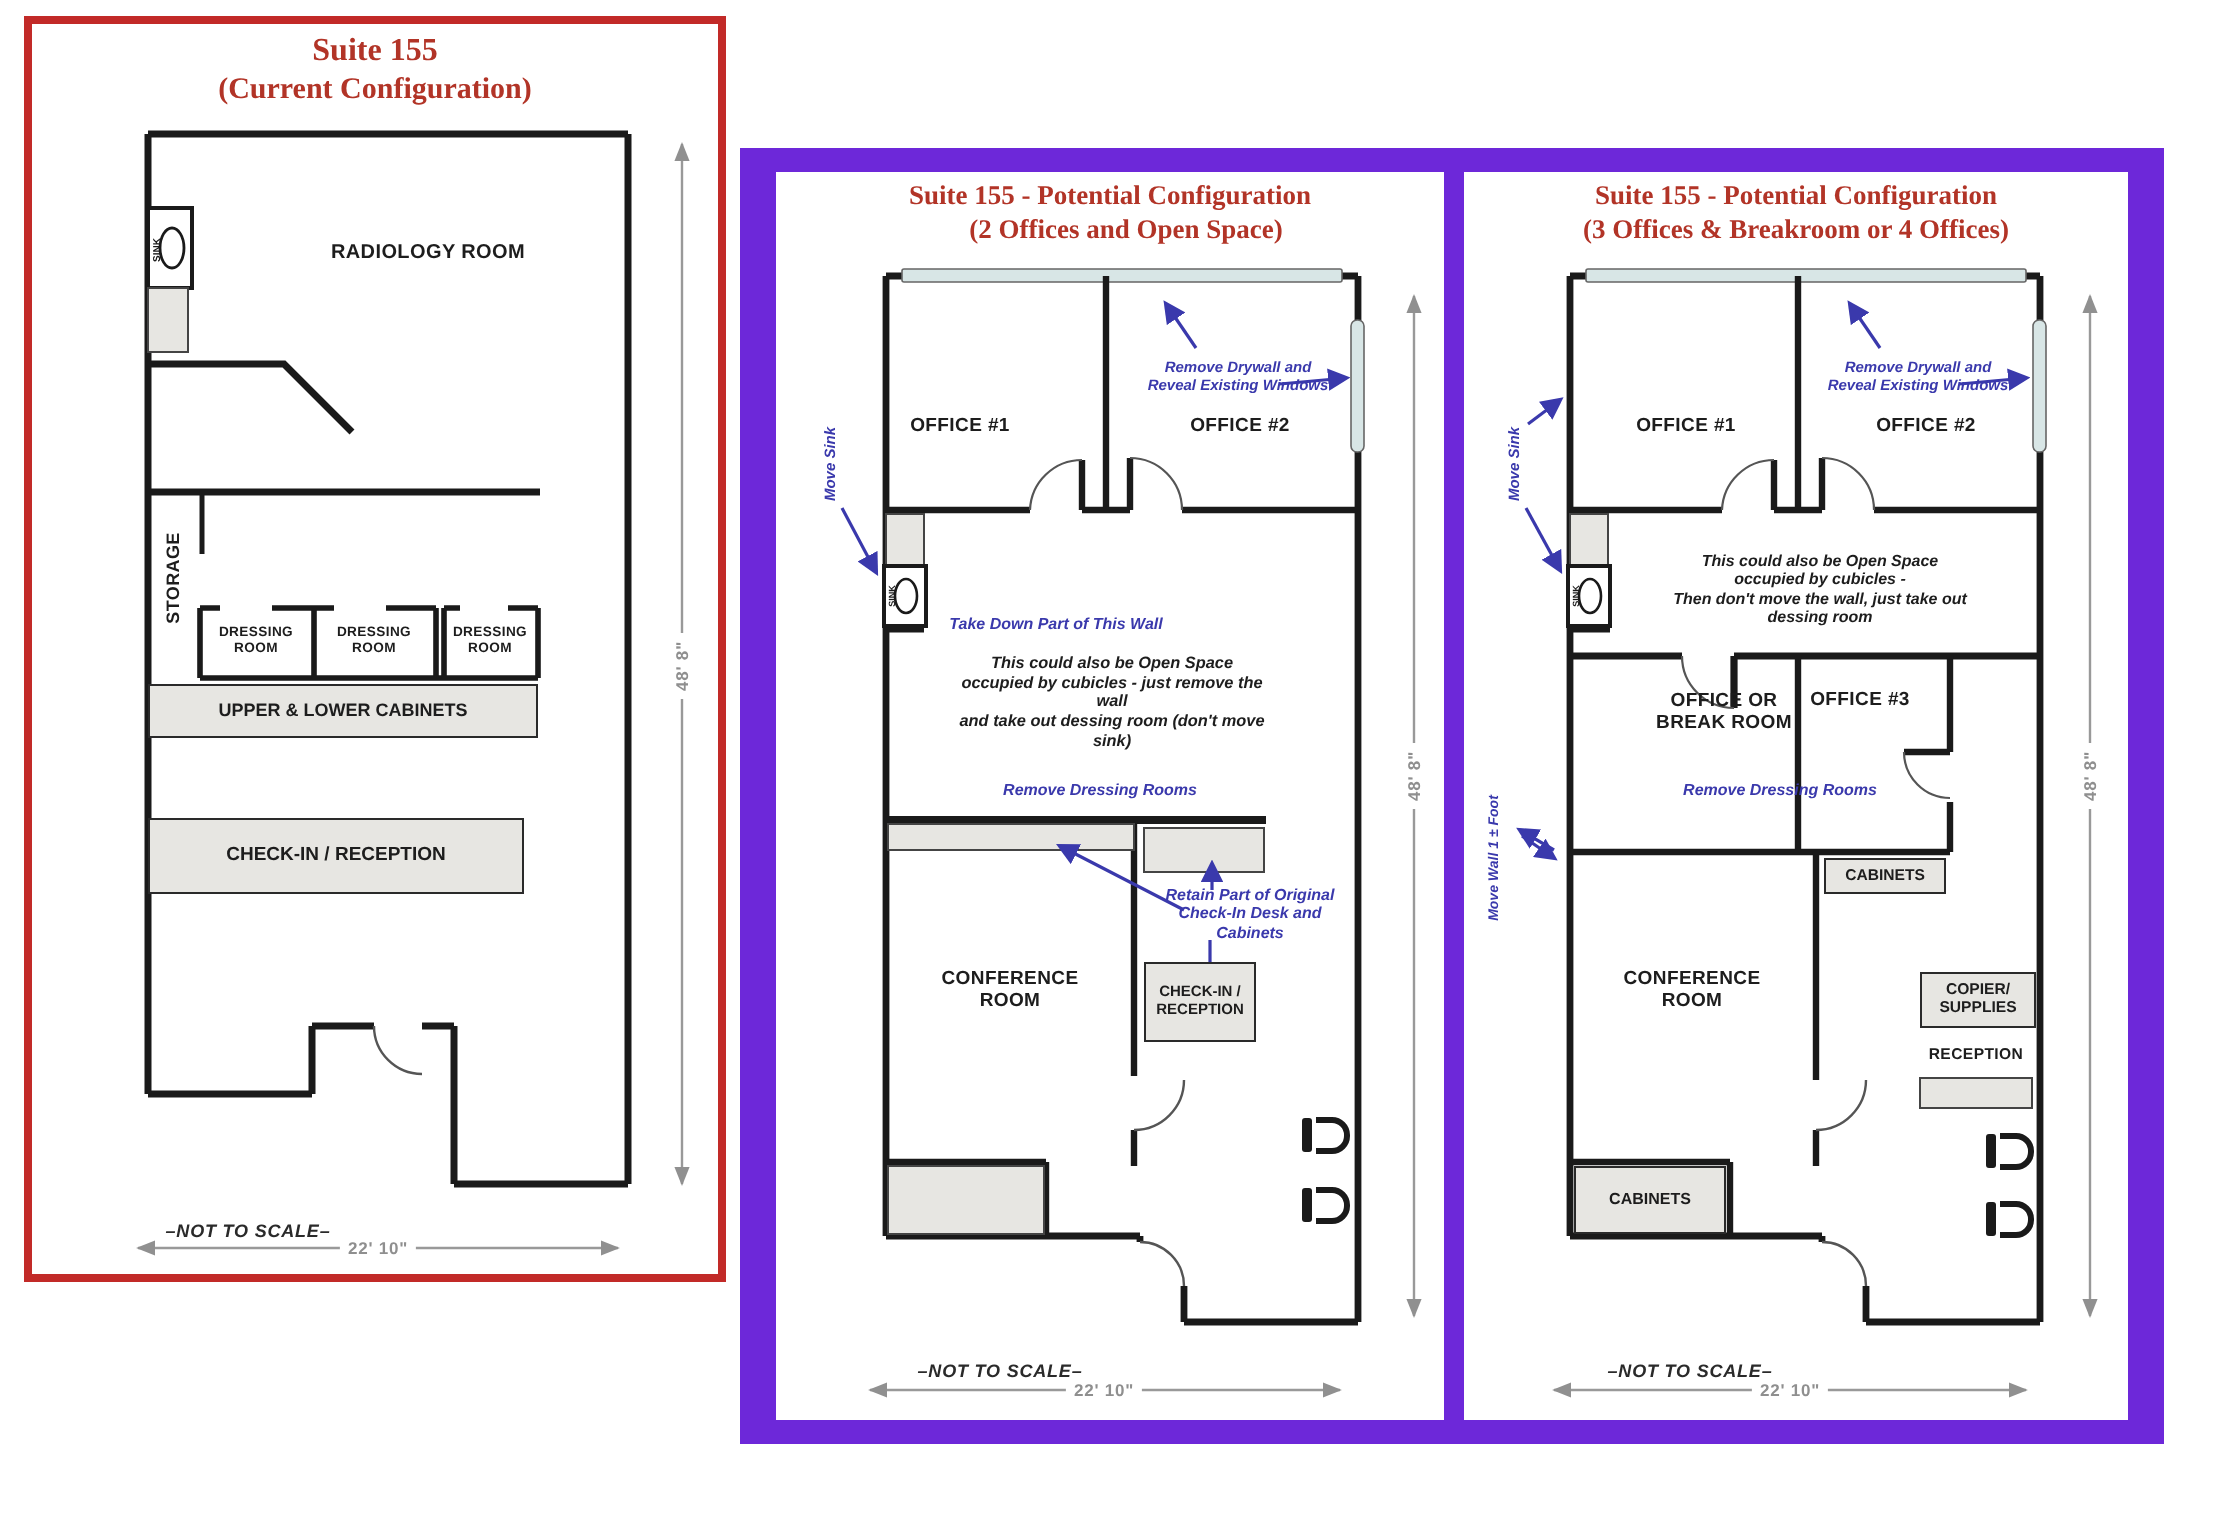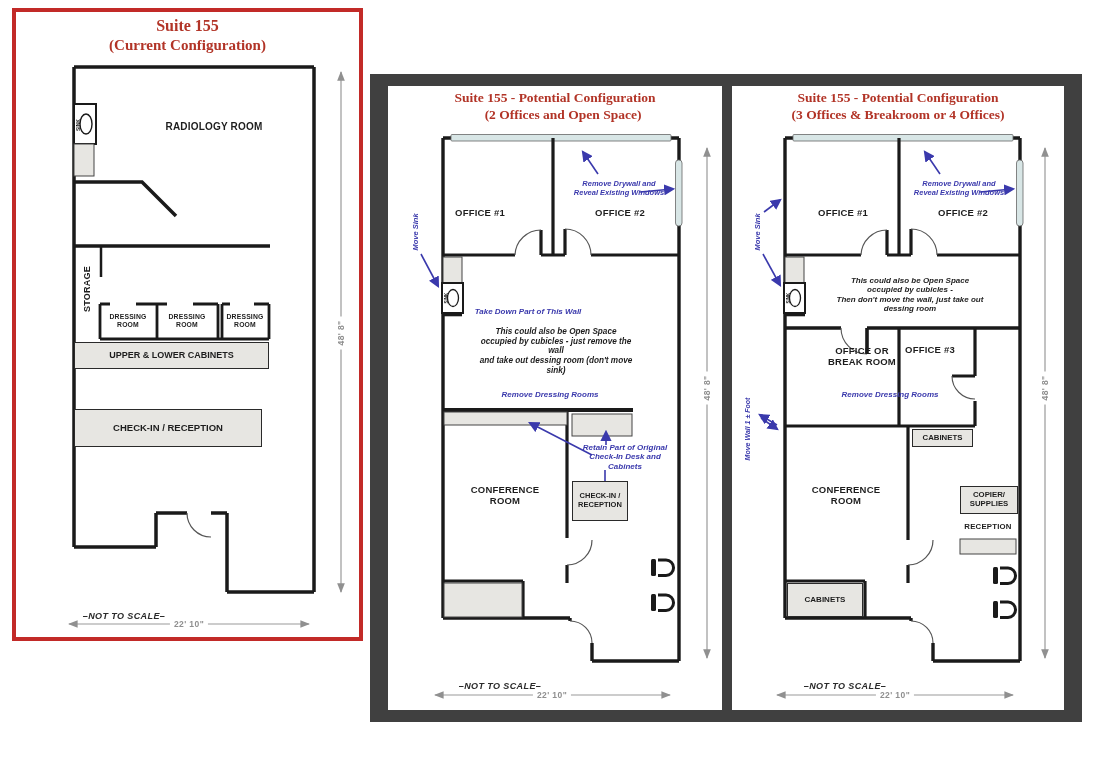--- a/index.html
+++ b/index.html
@@ -16,21 +16,21 @@
   .rot{transform:translate(-50%,-50%) rotate(-90deg);}
   .blue{color:#3a39ac;font-style:italic;font-weight:600;letter-spacing:0;}
   .note{font-style:italic;font-weight:600;letter-spacing:0;color:#1d1d1d;}
   .nts{font-style:italic;font-weight:700;color:#2a2a2a;letter-spacing:.4px;margin-top:40px;}
   .gbox{position:absolute;background:#e7e6e2;border:1.5px solid #2a2a2a;display:flex;
         align-items:center;justify-content:center;text-align:center;white-space:pre-line;
         font-weight:bold;color:#1d1d1d;line-height:1.15;box-sizing:border-box;}
   .dimlbl{position:absolute;transform:translate(-50%,-50%);color:#8f8f8f;background:#fff;
           padding:0 4px;font-size:8.5px;font-weight:bold;letter-spacing:.4px;white-space:nowrap;}
   .dimlbl.rot{transform:translate(-50%,-50%) rotate(-90deg);}
-  .orange{position:absolute;left:370px;top:74px;width:712px;height:648px;background:#404040;}
+  .orange{position:absolute;left:370px;top:74px;width:712px;height:648px;background:#6d28d9;}
 </style>
 </head>
 <body>
 
 <div class="stage">
 
   <section class="panel" style="left:12px;top:8px;width:343px;height:625px;border:4px solid #c22a28;">
     <div class="t1" style="top:5px;font-size:16px;">Suite 155</div>
     <div class="t1" style="top:25px;font-size:15px;">(Current Configuration)</div>
 

